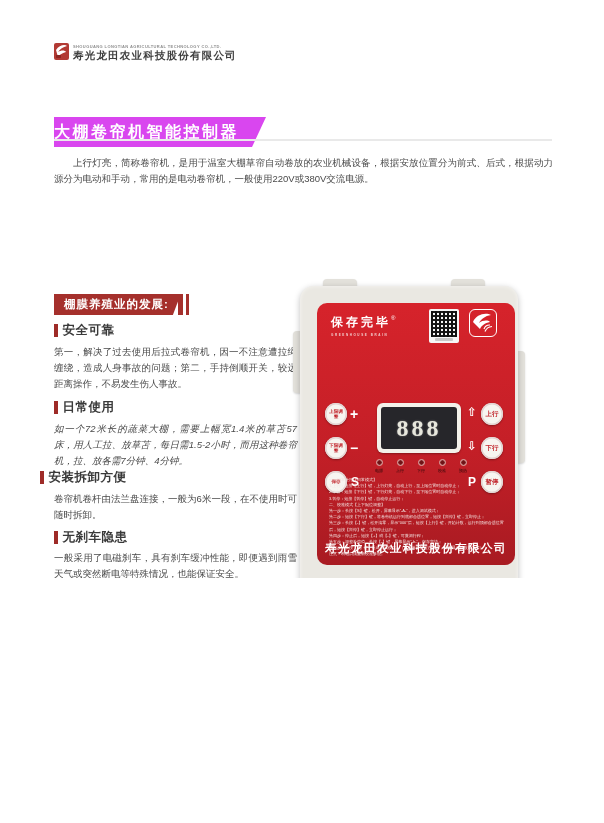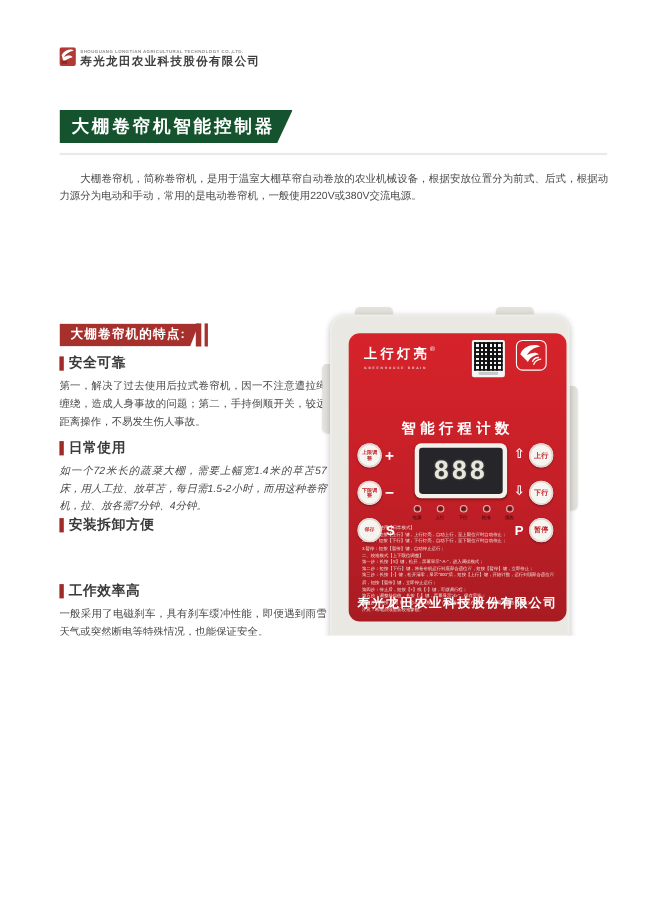--- a/index.html
+++ b/index.html
@@ -5,23 +5,23 @@
   html,body{margin:0;padding:0;background:#fff;}
   .page{position:relative;width:604px;height:578px;background:#ffffff;overflow:hidden;
         font-family:"Liberation Sans","DejaVu Sans",sans-serif;color:#474747;}
   .abs{position:absolute;}
 
   
   .company-en{left:73px;top:44px;font-size:4px;letter-spacing:.4px;color:#8f8f8f;font-weight:bold;}
   .company-cn{left:73px;top:49px;font-size:10.5px;color:#3f3f3f;letter-spacing:1.2px;font-weight:600;}
 
   
-  .title-banner{left:54px;top:100px;width:212px;height:30px;background:#14532d;
+  .title-banner{left:54px;top:117px;width:212px;height:30px;background:#d946ef;
     clip-path:polygon(0 0,100% 0,calc(100% - 14px) 100%,0 100%);
-    display:flex;align-items:center;padding-left:11px;box-sizing:border-box;}
+    display:flex;align-items:center;box-sizing:border-box;}
   .title-banner span{color:#fff;font-size:16px;font-weight:bold;letter-spacing:2.5px;}
   .title-divider{left:54px;top:139px;width:498px;height:2px;background:#e9e9e9;}
 
   
   .intro{left:54px;top:155px;width:499px;font-size:9.5px;line-height:15.6px;text-align:justify;color:#4a4a4a;}
   .intro p{margin:0;text-indent:2em;}
 
   
   .feat-label{left:54px;top:294px;height:21px;background:#a5302c;color:#fff;font-size:11.5px;
     font-weight:bold;line-height:21px;padding:0 12px 0 10px;letter-spacing:1px;
@@ -59,21 +59,21 @@
   .pbtn{position:absolute;width:22px;height:22px;border-radius:50%;background:#f7f5f0;
       box-shadow:0 1px 2px rgba(0,0,0,.35), inset 0 0 0 1.5px #e3d4d2;
       display:flex;align-items:center;justify-content:center;text-align:center;}
   .pbtn .bl{font-size:4.6px;line-height:1.15;color:#c2282e;font-weight:bold;width:14px;}
   .pbtn .bl2{font-size:6.5px;color:#c2282e;font-weight:bold;}
   .psym{position:absolute;color:#fff;font-weight:bold;}
   .display{position:absolute;left:60px;top:100px;width:84px;height:50px;background:#f3f1ea;
       border-radius:6px;padding:4px;box-sizing:border-box;box-shadow:0 1px 2px rgba(0,0,0,.3);}
   .screen{width:100%;height:100%;background:#26262a;border-radius:3px;display:flex;
       align-items:center;justify-content:center;}
-  .screen span{font-family:Liberation Sans, sans-serif;font-size:24px;font-weight:bold;
+  .screen span{font-family:Liberation Serif, serif;font-size:24px;font-weight:bold;
       color:#e7e7dc;letter-spacing:3px;text-shadow:0 0 2px rgba(255,255,255,.4);}
   .led-row{position:absolute;left:58px;top:156px;width:92px;display:flex;justify-content:space-between;}
   .led{display:flex;flex-direction:column;align-items:center;}
   .led .dot{width:5px;height:5px;border-radius:50%;background:#6e1215;box-shadow:inset 0 0 1px #f4a9a9;border:.5px solid #e5b1ad;}
   .led .ll{font-size:4px;color:#5f1013;margin-top:1.5px;font-weight:bold;}
   .instr{position:absolute;left:12px;top:174px;width:178px;color:#f3e4e2;font-size:4px;
       line-height:1.55;white-space:pre-line;}
   .dev-company{position:absolute;left:0;top:238px;width:100%;text-align:center;color:#fff;
       font-size:11.5px;font-weight:bold;letter-spacing:1.5px;}
   .gland{position:absolute;width:30px;height:38px;background:linear-gradient(180deg,#dedcd6,#c6c4be);
@@ -104,77 +104,77 @@
   </svg>
   <div class="abs company-en">SHOUGUANG LONGTIAN AGRICULTURAL TECHNOLOGY CO.,LTD.</div>
   <div class="abs company-cn">寿光龙田农业科技股份有限公司</div>
 
   <div class="abs title-banner">
     <span>大棚卷帘机智能控制器</span>
   </div>
   <div class="abs title-divider"></div>
 
   <div class="abs intro">
-    <p>大棚卷帘机，简称卷帘机，是用于温室大棚草帘自动卷放的农业机械设备，根据安放位置分为前式、后式，根据动力源分为电动和手动，常用的是电动卷帘机，一般使用220V或380V交流电源。</p>
-  </div>
-
-  <div class="abs feat-label">大棚卷帘机的特点:</div>
+    <p>上行灯亮，简称卷帘机，是用于温室大棚草帘自动卷放的农业机械设备，根据安放位置分为前式、后式，根据动力源分为电动和手动，常用的是电动卷帘机，一般使用220V或380V交流电源。</p>
+  </div>
+
+  <div class="abs feat-label">棚膜养殖业的发展:</div>
   <div class="abs feat-bar1"></div>
   <div class="abs feat-bar2"></div>
 
   <div class="abs sec-h" style="left:54px;top:322px;">
     <div class="bar"></div>
     <div class="t">安全可靠</div>
   </div>
   <div class="abs sec-b" style="left:54px;top:344px;">第一，解决了过去使用后拉式卷帘机，因一不注意遭拉绳缠绕，造成人身事故的问题；第二，手持倒顺开关，较远距离操作，不易发生伤人事故。</div>
 
   <div class="abs sec-h" style="left:54px;top:399px;">
     <div class="bar"></div>
     <div class="t">日常使用</div>
   </div>
   <div class="abs sec-b" style="left:54px;top:421px;font-style:italic;">如一个72米长的蔬菜大棚，需要上幅宽1.4米的草苫57床，用人工拉、放草苫，每日需1.5-2小时，而用这种卷帘机，拉、放各需7分钟、4分钟。</div>
 
-  <div class="abs sec-h" style="left:54px;top:469px;">
+  <div class="abs sec-h" style="left:40px;top:469px;">
     <div class="bar"></div>
     <div class="t">安装拆卸方便</div>
   </div>
+  <div class="abs sec-b" style="left:54px;top:491px;">卷帘机卷杆由法兰盘连接，一般为6米一段，在不使用时可随时拆卸。</div>
 
   <div class="abs sec-h" style="left:54px;top:529px;">
     <div class="bar"></div>
-    <div class="t">工作效率高</div>
+    <div class="t">无刹车隐患</div>
   </div>
   <div class="abs sec-b" style="left:54px;top:551px;font-family:Liberation Mono, monospace;">一般采用了电磁刹车，具有刹车缓冲性能，即便遇到雨雪天气或突然断电等特殊情况，也能保证安全。</div>
 
   <div class="abs device">
     <div class="dev-tab" style="left:30px;top:0;width:34px;height:14px;"></div>
     <div class="dev-tab" style="left:158px;top:0;width:34px;height:14px;"></div>
     <div class="dev-tab" style="left:0;top:52px;width:13px;height:62px;"></div>
     <div class="dev-tab" style="left:219px;top:72px;width:13px;height:112px;"></div>
 
     <div class="dev-case">
       <div class="dev-panel">
 
         <div class="brand">
-          <span class="bn">上行灯亮</span><sup>®</sup>
+          <span class="bn">保存完毕</span><sup>®</sup>
           <div class="brand-sub">GREENHOUSE BRAIN</div>
         </div>
 
         <div class="qr">
           <div class="qr-px"></div>
           <div class="qr-cap"></div>
         </div>
 
         <div class="eagle">
           <svg width="25" height="25" viewBox="0 0 25 25">
             <path d="M3 12 C6 4,16 2,21 5 C15 6,11 9,9 13 C13 10,18 10,20 12 C15 13,11 16,10 19 Z" fill="#ffffff"></path>
             <path d="M14 19 a6 6 0 0 1 6 -4 M15 21.5 a8 8 0 0 1 7 -5" stroke="#ffffff" stroke-width="1.2" fill="none"></path>
           </svg>
         </div>
 
-        <div class="panel-title">智能行程计数</div>
 
         <div class="pbtn" style="left:8px;top:100px;">
           <span class="bl">上限调整</span>
           </div>
         <span class="psym" style="left:33px;top:103px;font-size:14px;">+</span>
 
         <div class="pbtn" style="left:8px;top:134px;">
           <span class="bl">下限调整</span>
           </div>
         <span class="psym" style="left:33px;top:137px;font-size:14px;">−</span>

